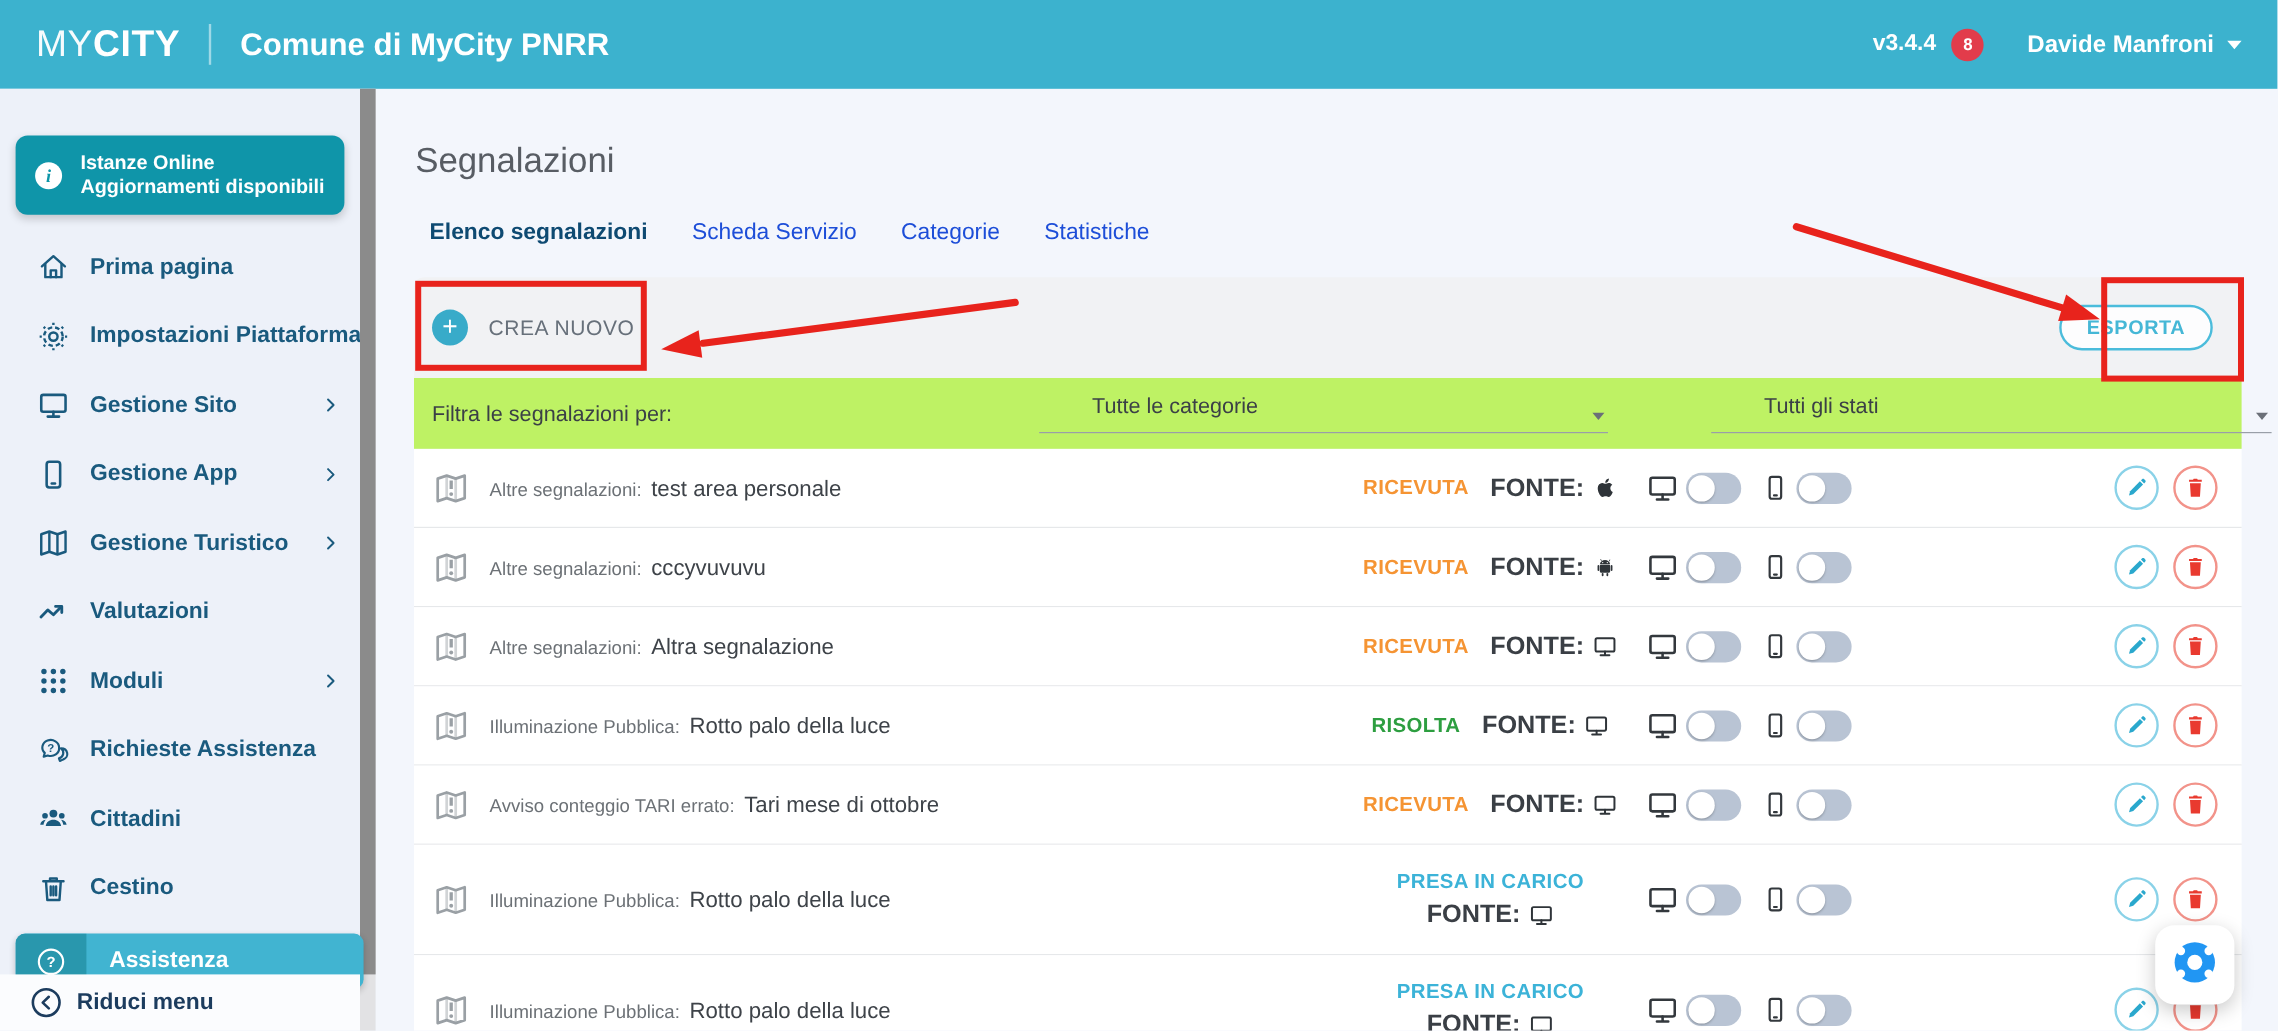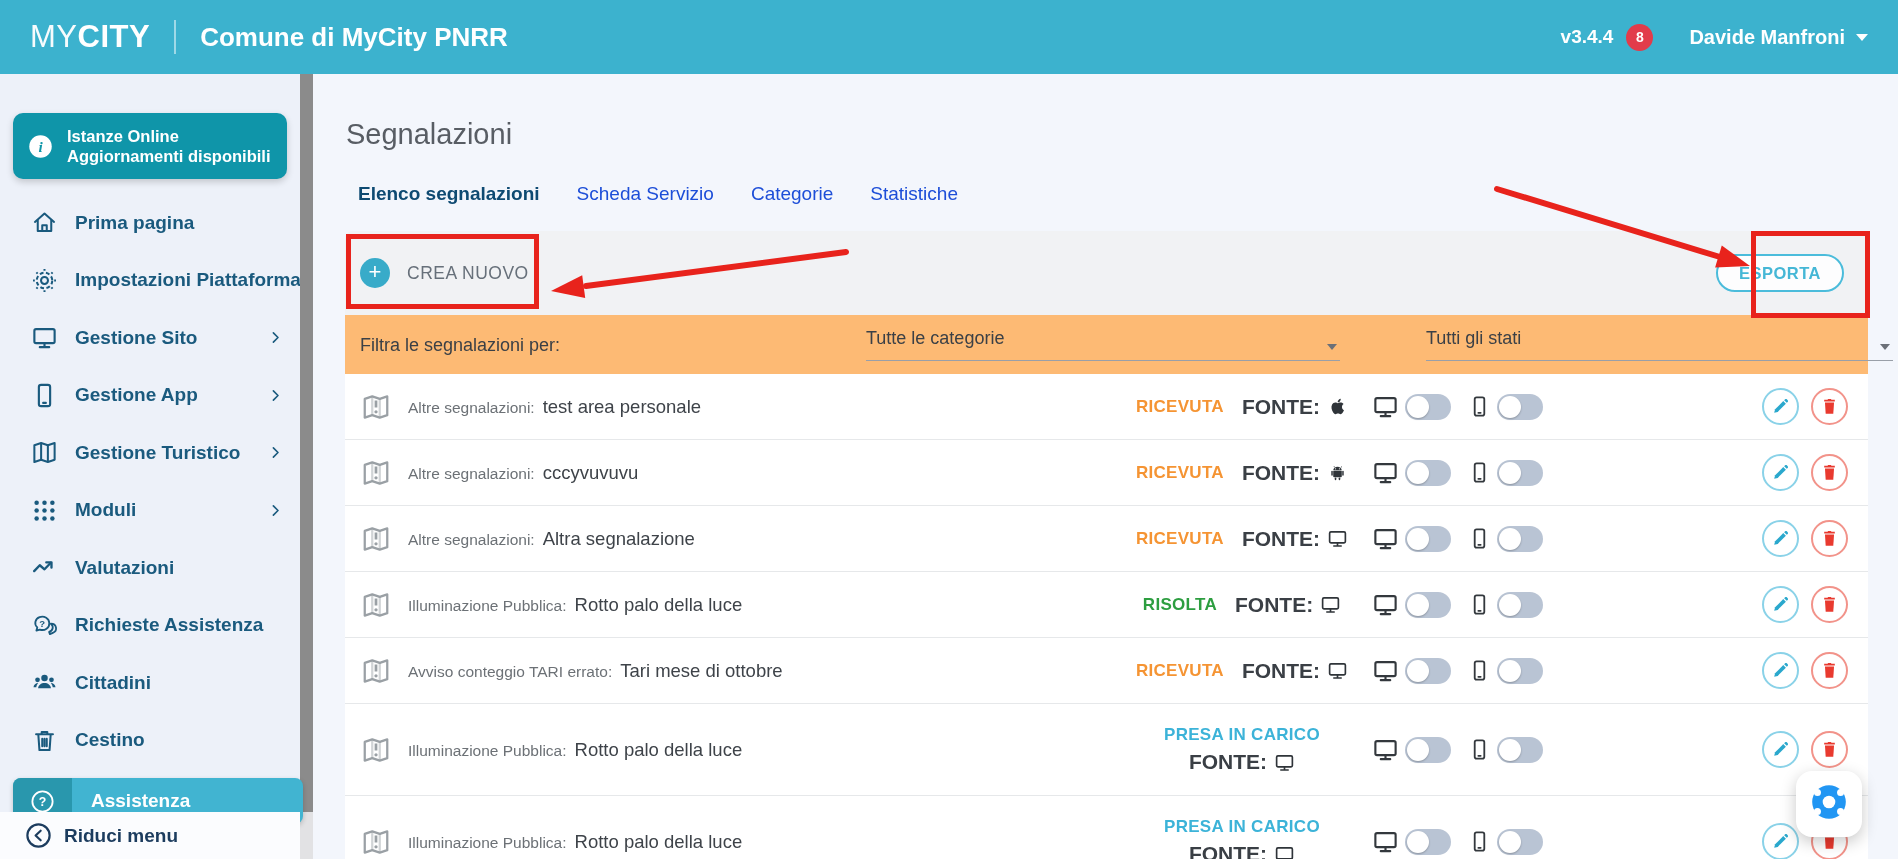--- a/index.html
+++ b/index.html
@@ -61,24 +61,24 @@
 
   .toolbar { margin-top:26px; height:84px; background:#f1f2f4; border-radius:8px 8px 0 0; display:flex; align-items:center;
              justify-content:space-between; padding:0 14px 0 15px; }
   .crea { display:flex; align-items:center; gap:17px; background:none; border:none; cursor:pointer; }
   .plus-circle { width:30px; height:30px; border-radius:50%; background:#38abc9; color:#fff; font-size:22px;
                  line-height:28px; text-align:center; flex:none; }
   .crea-label { font-size:17.5px; color:#67707a; letter-spacing:.5px; font-weight:500; font-family:inherit; }
   .esporta { height:38px; padding:0 21px; border:2px solid #4bbcdb; border-radius:19px; background:#fdfdfe; color:#45b7d6;
              font-size:16.5px; font-weight:700; letter-spacing:.5px; cursor:pointer; font-family:inherit; margin-right:10px; }
 
-  .filterbar { height:59px; background:#fdba74; position:relative; }
+  .filterbar { height:59px; background:#bef264; position:relative; }
   .filter-label { position:absolute; left:15px; top:50%; transform:translateY(-50%); font-size:18px; color:#3b4046; }
   .select { position:absolute; top:13px; height:33px; border-bottom:1px solid #999fa8; cursor:pointer; }
-  .select .val { font-size:18px; color:#3b4046; }
+  .select .val { font-size:18px; color:#3b4046;margin-left:44px; }
   .select .dcaret { position:absolute; right:3px; bottom:10px; width:0; height:0;
                     border-left:5.5px solid transparent; border-right:5.5px solid transparent; border-top:6.5px solid #6b7078; }
   .select1 { left:521px; width:474px; }
   .select2 { left:1081px; width:467px; }
 
   .t-row { background:#fff; border-bottom:1px solid #e6e8ea; display:flex; align-items:center; padding:0 20px 0 16px; height:66px; }
   .t-row.tall { height:92px; }
   .cell-icon { width:30px; height:30px; color:#9aa0a5; margin-right:17px; flex:none; }
   .cell-icon svg { width:100%; height:100%; display:block; }
   .cell-label { flex:1; display:flex; align-items:baseline; gap:8px; min-width:0; }
@@ -209,47 +209,47 @@
           </span>
           <span class="label">Gestione Turistico</span>
           <span class="chev">
             <svg viewBox="0 0 24 24" fill="none" stroke="currentColor" stroke-width="2.3" stroke-linecap="round" stroke-linejoin="round">
               <path d="M9 5.5 15.5 12 9 18.5"></path>
             </svg>
           </span>
         </div>
         <div class="side-item">
           <span class="icon">
+            <svg viewBox="0 0 24 24" fill="none" stroke="currentColor" stroke-width="2.1" stroke-linecap="round" stroke-linejoin="round">
+              <path d="M2.8 15.2 7.8 10l4.2 3.6 5.6-5.8"></path>
+              <path d="M13.6 7.4h4.6V12"></path>
+            </svg>
+          </span>
+          <span class="label">Valutazioni</span>
+        </div>
+        <div class="side-item">
+          <span class="icon">
             <svg viewBox="0 0 24 24" fill="currentColor">
               <circle cx="5" cy="5" r="2"></circle>
               <circle cx="12" cy="5" r="2"></circle>
               <circle cx="19" cy="5" r="2"></circle>
               <circle cx="5" cy="12" r="2"></circle>
               <circle cx="12" cy="12" r="2"></circle>
               <circle cx="19" cy="12" r="2"></circle>
               <circle cx="5" cy="19" r="2"></circle>
               <circle cx="12" cy="19" r="2"></circle>
               <circle cx="19" cy="19" r="2"></circle>
             </svg>
           </span>
           <span class="label">Moduli</span>
           <span class="chev">
             <svg viewBox="0 0 24 24" fill="none" stroke="currentColor" stroke-width="2.3" stroke-linecap="round" stroke-linejoin="round">
               <path d="M9 5.5 15.5 12 9 18.5"></path>
             </svg>
           </span>
-        </div>
-        <div class="side-item">
-          <span class="icon">
-            <svg viewBox="0 0 24 24" fill="none" stroke="currentColor" stroke-width="2.1" stroke-linecap="round" stroke-linejoin="round">
-              <path d="M2.8 15.2 7.8 10l4.2 3.6 5.6-5.8"></path>
-              <path d="M13.6 7.4h4.6V12"></path>
-            </svg>
-          </span>
-          <span class="label">Valutazioni</span>
         </div>
         <div class="side-item">
           <span class="icon">
             <svg viewBox="0 0 24 24" fill="none" stroke="currentColor" stroke-width="1.6">
               <path d="M16.2 9.8a6.2 5.6 0 1 0-10.6 3.9L4.8 16.5l3-.9a6.2 5.6 0 0 0 8.4-5.8z" stroke-linejoin="round"></path>
               <text x="10" y="13.2" text-anchor="middle" font-size="8.5" font-weight="700" fill="currentColor" stroke="none">?</text>
               <path d="M17.6 10.4a4.6 4.2 0 0 1-1.5 7.3l.7 2 2.6-1.2a4.6 4.2 0 0 0-1.8-8.1z" stroke-linejoin="round"></path>
             </svg>
           </span>
           <span class="label">Richieste Assistenza</span>

